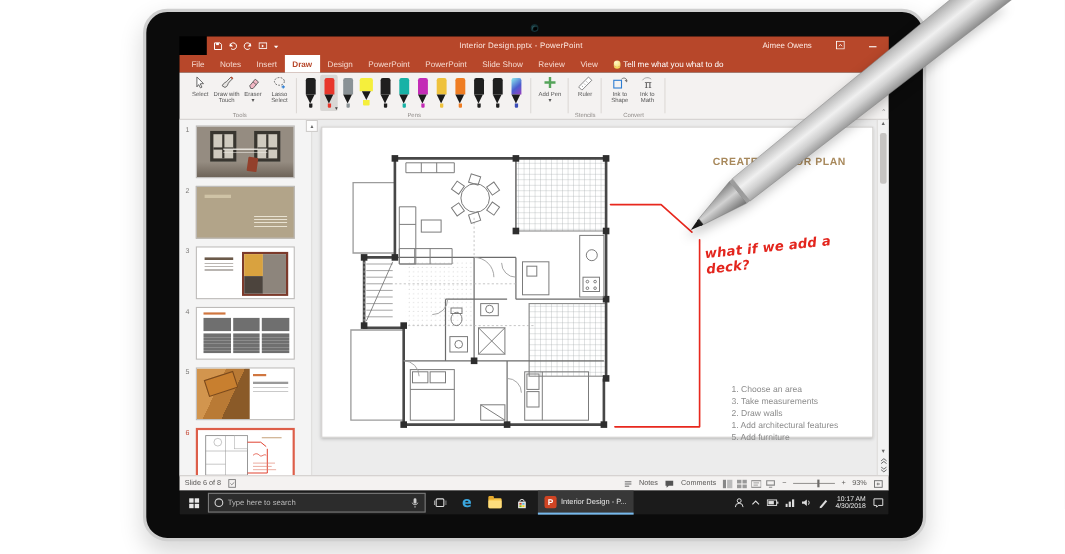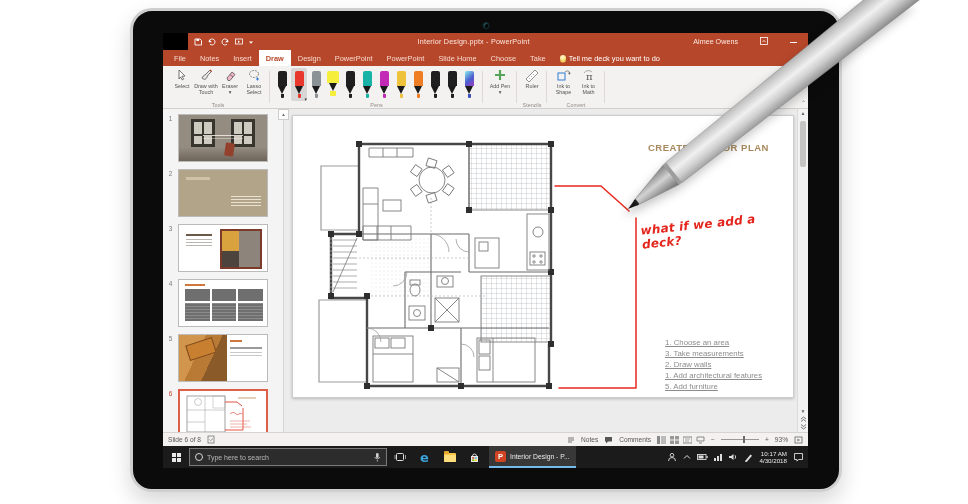--- a/index.html
+++ b/index.html
@@ -94,21 +94,21 @@
   .t5 .tag { position:absolute; right:25px; top:5px; width:12px; height:2px; background:#d0763f; }
 
   
   .slidearea { flex:1; position:relative; background:#ececec; }
   .slide { position:absolute; left:8px; top:6px; width:502px; height:283px; background:#fff;
            border:1px solid #cfcdcb; box-shadow:0 1px 3px rgba(0,0,0,.22); }
   .slide-title { position:absolute; right:24px; top:26px; font-size:9.5px; font-weight:bold; letter-spacing:.5px;
                  color:#a8895c; }
   .handwriting { position:absolute; left:348px; top:100px; width:150px; font-family:"DejaVu Sans",sans-serif;
                  font-style:italic; font-weight:bold; font-size:12px; color:#e3251d; transform:rotate(-6deg); letter-spacing:.2px; }
-  .steps { position:absolute; left:372px; top:221px; font-size:7.8px; line-height:11px; color:#8c8c8c;text-decoration:underline; }
+  .steps { position:absolute; left:372px; top:232px; font-size:7.8px; line-height:11px; color:#8c8c8c; }
   .inkoverlay { position:absolute; left:0; top:0; }
 
   
   .vscroll { width:11px; background:#f2f2f2; border-left:1px solid #dddbd9; position:relative; font-size:5px; color:#666; }
   .vs-up { position:absolute; top:1px; left:0; right:0; text-align:center; }
   .vs-thumb { position:absolute; top:12px; left:2px; width:6px; height:46px; background:#c6c4c2; border-radius:2px; }
   .vs-bot { position:absolute; bottom:2px; left:0; right:0; display:flex; flex-direction:column; align-items:center; gap:2px; }
 
   
   .statusbar { position:absolute; left:0; top:399px; width:100%; height:14px; background:#f4f2f1;
@@ -203,26 +203,26 @@
     </div>
 
     <div class="tabsrow">
       <span class="rtab">File</span>
       <span class="rtab">Notes</span>
       <span class="rtab">Insert</span>
       <span class="rtab active">Draw</span>
       <span class="rtab">Design</span>
       <span class="rtab">PowerPoint</span>
       <span class="rtab">PowerPoint</span>
-      <span class="rtab">Slide Home</span>
-      <span class="rtab">Choose</span>
-      <span class="rtab">Take</span>
+      <span class="rtab">Slide Show</span>
+      <span class="rtab">Review</span>
+      <span class="rtab">View</span>
       <span class="tellme">
         <span class="bulb"></span>
-        <span>Tell me deck you want to do</span>
+        <span>Tell me what you what to do</span>
       </span>
     </div>
 
     <div class="ribbon">
       <div class="rgroup">
         <div class="tool">
           <div class="ticon">
               <svg width="10" height="12">
                 <path d="M2 1l6 6-3 .2 1.6 3-1.4.7-1.6-3L2 10z" fill="#fff" stroke="#555" stroke-width=".8"></path>
               </svg>

